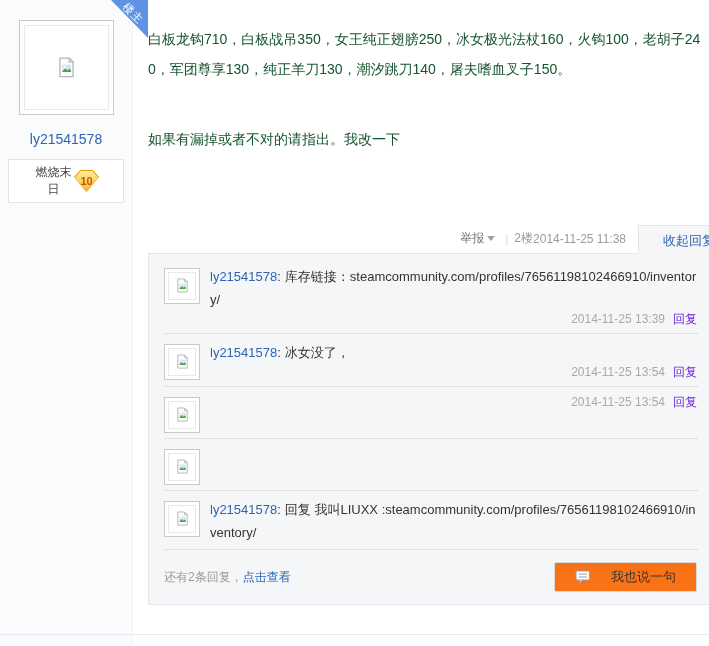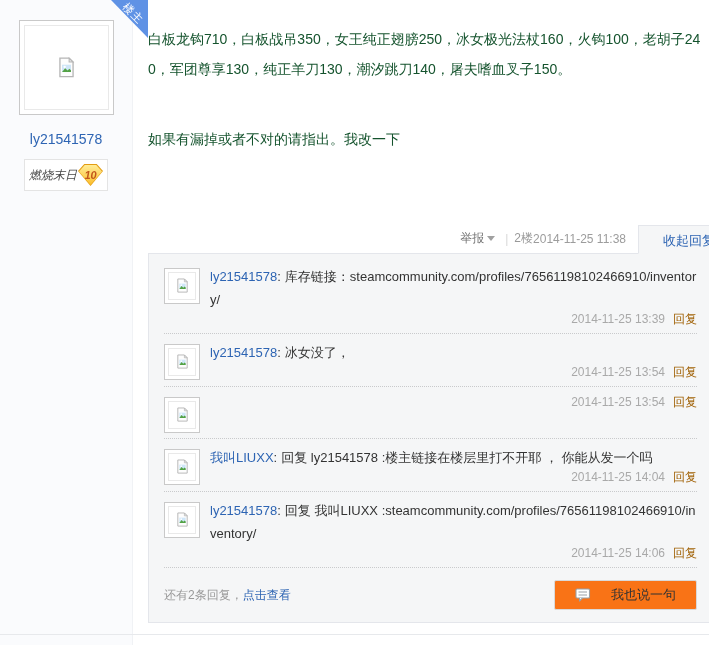--- a/index.html
+++ b/index.html
@@ -29,21 +29,21 @@
   }
   .avatar-lg-inner {
     width:100%; height:100%; border:1px solid #e9e9e9;
     display:flex; align-items:center; justify-content:center;
   }
   .author-name {
     display:block; margin-top:16px; color:#2d64b3; font-size:14px; text-decoration:none;
   }
   .badge-box {
     display:flex; align-items:center; justify-content:space-between;
-    margin:12px 24px 0; padding:4px 4px; background:#fff; border:1px solid #e4e4e4;font-style:italic;
+    margin:12px 8px 0; padding:4px 24px; background:#fff; border:1px solid #e4e4e4;
   }
   .badge-name { font-size:12px; color:#474747; }
   .gem { position:relative; width:25px; height:22px; flex:none; }
   .gem-outer { position:absolute; inset:0; background:#e39c12;
     clip-path:polygon(25% 0, 75% 0, 100% 32%, 50% 100%, 0 32%); }
   .gem-inner { position:absolute; inset:1px; background:linear-gradient(#ffec95,#fbbd2b);
     clip-path:polygon(25% 0, 75% 0, 100% 32%, 50% 100%, 0 32%);
     display:flex; align-items:center; justify-content:center;
     font-size:11px; font-weight:bold; color:#c2571b; }
 
@@ -80,21 +80,21 @@
     width:36px; height:36px; background:#fff; border:1px solid #c9c9c9;
     padding:3px; margin:3px 10px 0 0; flex:none; cursor:pointer;
   }
   .reply-avatar-inner { width:100%; height:100%; border:1px solid #e9e9e9;
     display:flex; align-items:center; justify-content:center; }
   .reply-body { flex:1; min-width:0; }
   .reply-text { font-size:13px; line-height:23px; color:#333; word-break:break-all; }
   .reply-user { color:#2d64b3; text-decoration:none; }
   .reply-colon { color:#333; margin-right:4px; }
   .reply-meta { text-align:right; font-size:12px; color:#a9a9a9; line-height:17px; margin-top:0; }
-  .reply-action { color:#a16207; margin-left:8px; text-decoration:none; }
+  .reply-action { color:#6d28d9; margin-left:8px; text-decoration:none; }
 
   .replies-footer { display:flex; align-items:center; margin-top:12px; }
   .more-text { font-size:12px; color:#999; }
   .view-link { font-size:12px; color:#2d64b3; text-decoration:none; }
   .say-btn {
     margin-left:auto; display:flex; align-items:center; gap:20px;
     background:#f97316; border:1px solid #d9d9d9; border-radius:2px;
     padding:5px 20px; font-size:13px; color:#333; cursor:pointer;
     font-family:"Liberation Sans","DejaVu Sans",sans-serif;
   }
@@ -200,37 +200,32 @@
       </div>
 
       <div class="reply">
         <div class="reply-avatar">
           <div class="reply-avatar-inner">
               <svg width="15" height="16" viewBox="0 0 16 17">
                 <use href="#broken-img"></use>
               </svg>
             </div>
         </div>
-        <div class="reply-body">
-          <div class="reply-text"><a class="reply-user" href="#">我叫LIUXX</a><span class="reply-colon">:</span><span>回复 ly21541578 :楼主链接在楼层里打不开耶 ， 你能从发一个吗</span></div>
-          <div class="reply-meta"><span>2014-11-25 14:04</span><a class="reply-action" href="#">回复</a></div>
-        </div>
       </div>
 
       <div class="reply">
         <div class="reply-avatar">
           <div class="reply-avatar-inner">
               <svg width="15" height="16" viewBox="0 0 16 17">
                 <use href="#broken-img"></use>
               </svg>
             </div>
         </div>
         <div class="reply-body">
           <div class="reply-text"><a class="reply-user" href="#">ly21541578</a><span class="reply-colon">:</span><span>回复 我叫LIUXX :steamcommunity.com/profiles/76561198102466910/inventory/</span></div>
-          <div class="reply-meta"><span>2014-11-25 14:06</span><a class="reply-action" href="#">回复</a></div>
         </div>
       </div>
 
       <div class="replies-footer">
         <span class="more-text">还有2条回复，</span>
         <a class="view-link" href="#">点击查看</a>
         <button class="say-btn">
           <svg width="16" height="14" viewBox="0 0 16 14">
             <rect x="1" y="1" width="13.5" height="9" rx="1" fill="#fff" stroke="#9aa0a6" stroke-width="1.1"></rect>
             <path d="M4.5 10 v3 l3 -3" fill="#fff" stroke="#9aa0a6" stroke-width="1.1" stroke-linejoin="round"></path>

